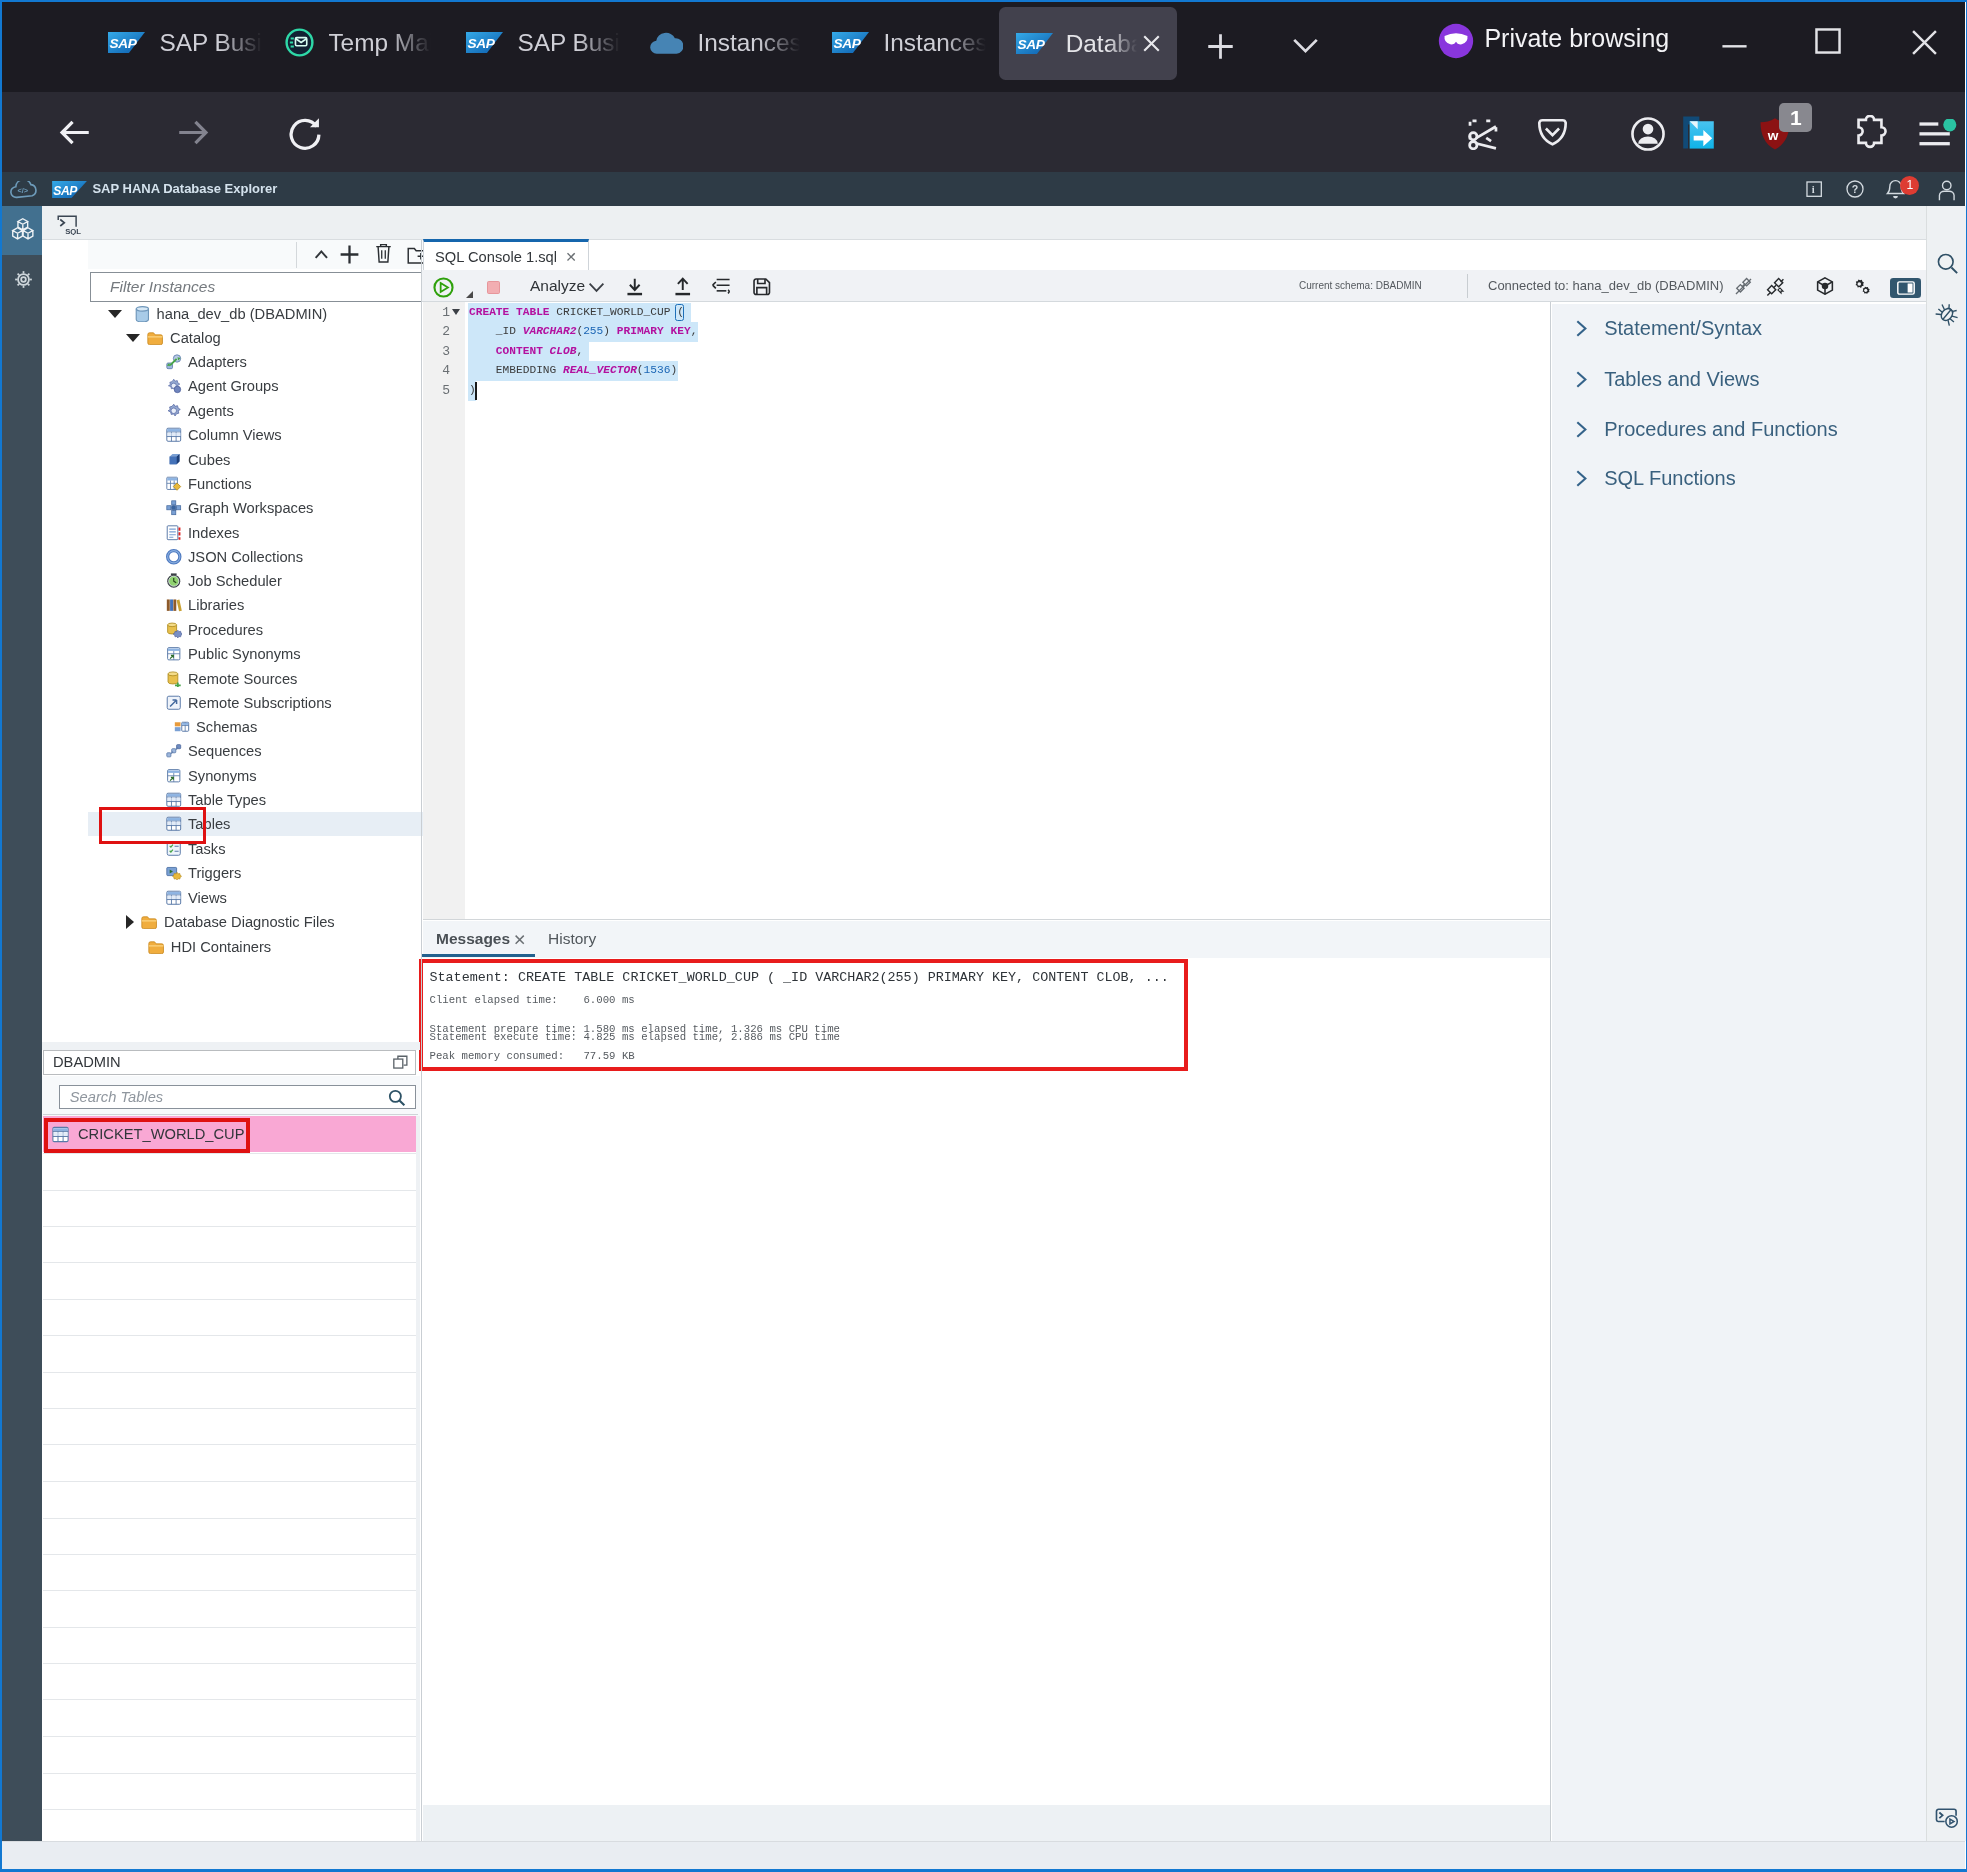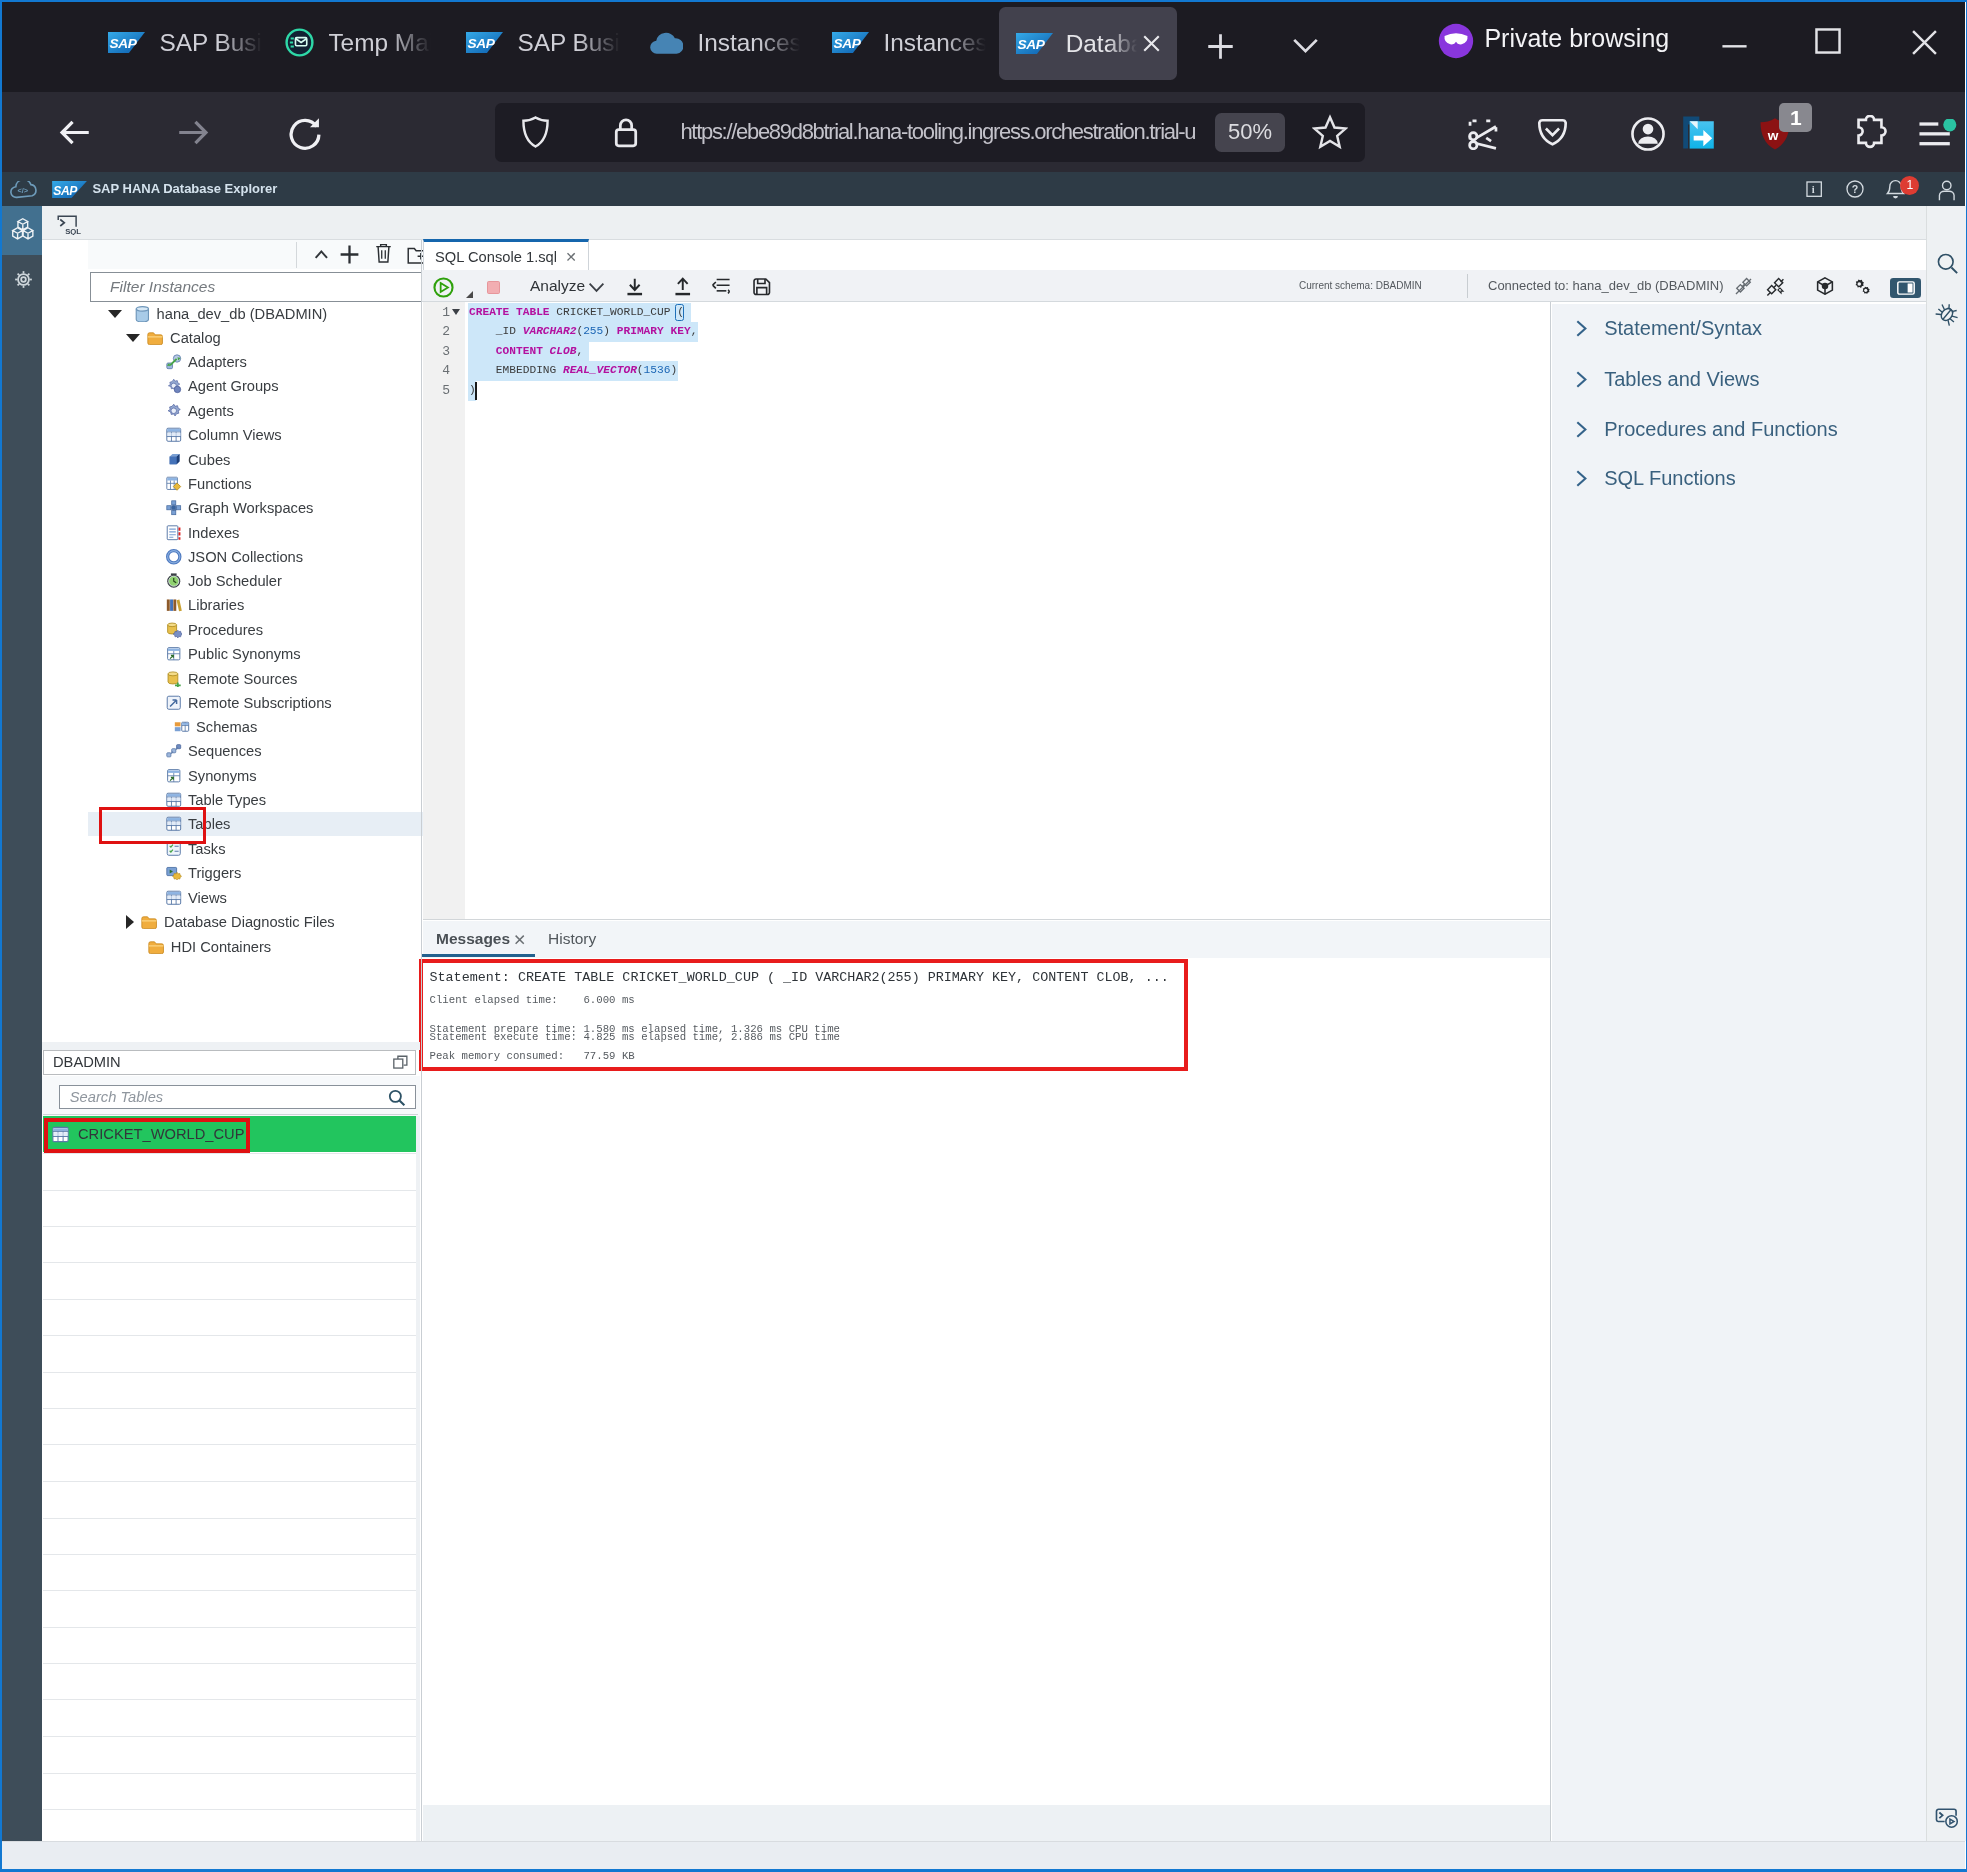--- a/index.html
+++ b/index.html
@@ -149,34 +149,20 @@
   <svg class="abs" style="left:56px;top:24.4px;" width="34" height="33" viewBox="0 0 42 40">
       <path d="M38 20 H6 M18 7 L5 20 L18 33" fill="none" stroke="#f0f0f4" stroke-width="4"></path>
     </svg>
   <svg class="abs" style="left:174px;top:24.4px;" width="34" height="33" viewBox="0 0 42 40">
       <path d="M4 20 H36 M24 7 L37 20 L24 33" fill="none" stroke="#83838f" stroke-width="4"></path>
     </svg>
   <svg class="abs" style="left:285px;top:23px;" width="36" height="36" viewBox="0 0 44 44">
       <path d="M36 14 a17 17 0 1 0 3 10" fill="none" stroke="#f0f0f4" stroke-width="4"></path>
       <path d="M39 4 v11 h-11 z" fill="#f0f0f4"></path>
     </svg>
-  <div id="urlbar">
-    <svg style="margin-left:26px" width="29" height="34" viewBox="0 0 36 42">
-        <path d="M18 3 C13 6 8 7 3 7 C3 22 7 33 18 39 C29 33 33 22 33 7 C28 7 23 6 18 3 Z" fill="none" stroke="#e8e8ec" stroke-width="3"></path>
-      </svg>
-    <svg style="margin-left:62px" width="28" height="34" viewBox="0 0 34 42">
-        <rect x="5" y="18" width="24" height="20" rx="3" fill="none" stroke="#e8e8ec" stroke-width="3.4"></rect>
-        <path d="M10 18 v-5 a7 7 0 0 1 14 0 v5" fill="none" stroke="#e8e8ec" stroke-width="3.4"></path>
-      </svg>
-    <div id="urltext" style="margin-left:40px;">https://ebe89d8btrial.hana-tooling.ingress.orchestration.trial-u</div>
-    <div class="zoompill" style="margin-left:10.6px;">50%</div>
-    <svg style="margin-left:27px" width="36" height="36" viewBox="0 0 44 44">
-        <path d="M22 4 L27.5 16.5 L41 17.8 L30.8 26.8 L33.8 40 L22 33 L10.2 40 L13.2 26.8 L3 17.8 L16.5 16.5 Z" fill="none" stroke="#e4e4e8" stroke-width="3"></path>
-      </svg>
-  </div>
   <svg class="abs" style="left:1463px;top:24.4px;" width="36" height="34" viewBox="0 0 44 42">
       <g stroke="#ececf0" stroke-width="3.4" fill="none">
         <path d="M6 12 v-6 h8 M26 6 h8 M6 24 v6 M38 14 v8" stroke-dasharray="5 4"></path>
         <circle cx="10" cy="25" r="4.5"></circle>
         <circle cx="10" cy="36" r="4.5"></circle>
         <path d="M14 27 L38 13 M14 34 L38 40 M26 27 l6 4"></path>
       </g>
     </svg>
   <svg class="abs" style="left:1534px;top:25px;" width="33" height="33" viewBox="0 0 40 40">
       <path d="M4 7 a4 4 0 0 1 4-3 h24 a4 4 0 0 1 4 3 c0 14 -7 22 -16 26 C11 29 4 21 4 7 Z" fill="none" stroke="#ececf0" stroke-width="3.2"></path>
@@ -640,21 +626,21 @@
 <div class="abs" style="left:42px;top:1076px;width:378px;height:41px;background:#f7f9fb;"></div>
 <svg class="abs" style="left:393px;top:1055px;z-index:4;" width="15.5" height="14.7" viewBox="0 0 19 18">
     <rect x="1" y="5" width="11" height="11" fill="none" stroke="#5a6268" stroke-width="1.6"></rect>
     <path d="M6 5 v-3.5 h11 v11 h-4" fill="none" stroke="#5a6268" stroke-width="1.6"></path>
   </svg>
 <svg class="abs" style="left:388px;top:1089px;z-index:4;" width="18" height="18" viewBox="0 0 22 22">
     <circle cx="9" cy="9" r="6.8" fill="none" stroke="#2d5266" stroke-width="2.2"></circle>
     <path d="M14 14 L20 20" stroke="#2d5266" stroke-width="2.6"></path>
   </svg>
 <div class="abs" style="left:43px;top:1114px;width:375px;height:0.8px;background:#cfd4d8;"></div>
-<div class="abs" style="left:43px;top:1116px;width:375px;height:36px;display:flex;align-items:center;background:#22c55e;color:#32363a;font-size:14.7px;">
+<div class="abs" style="left:43px;top:1116px;width:375px;height:36px;display:flex;align-items:center;background:#f9a8d4;color:#32363a;font-size:14.7px;">
   <svg style="margin-left:9px;margin-right:9px;" width="17" height="17" viewBox="0 0 19 19">
       <rect x="1" y="1.5" width="17" height="16" rx="1.5" fill="#fff" stroke="#5a7aa8" stroke-width="1.2"></rect>
       <path d="M1.5 2.5 h16 v3 h-16 z" fill="#8db3e2"></path>
       <path d="M6.7 6 v11.5 M12.4 6 v11.5 M1 11.7 h17 M1 6 h17" stroke="#5a7aa8" stroke-width="1.1"></path>
       <path d="M2 7 h16 v4 h-16 z" fill="#d5e3f4" opacity="0.7"></path>
     </svg>
   <span>CRICKET_WORLD_CUP</span>
 </div>
 <div class="listline" style="top:1153px;"></div>
 <div class="listline" style="top:1190px;"></div>

